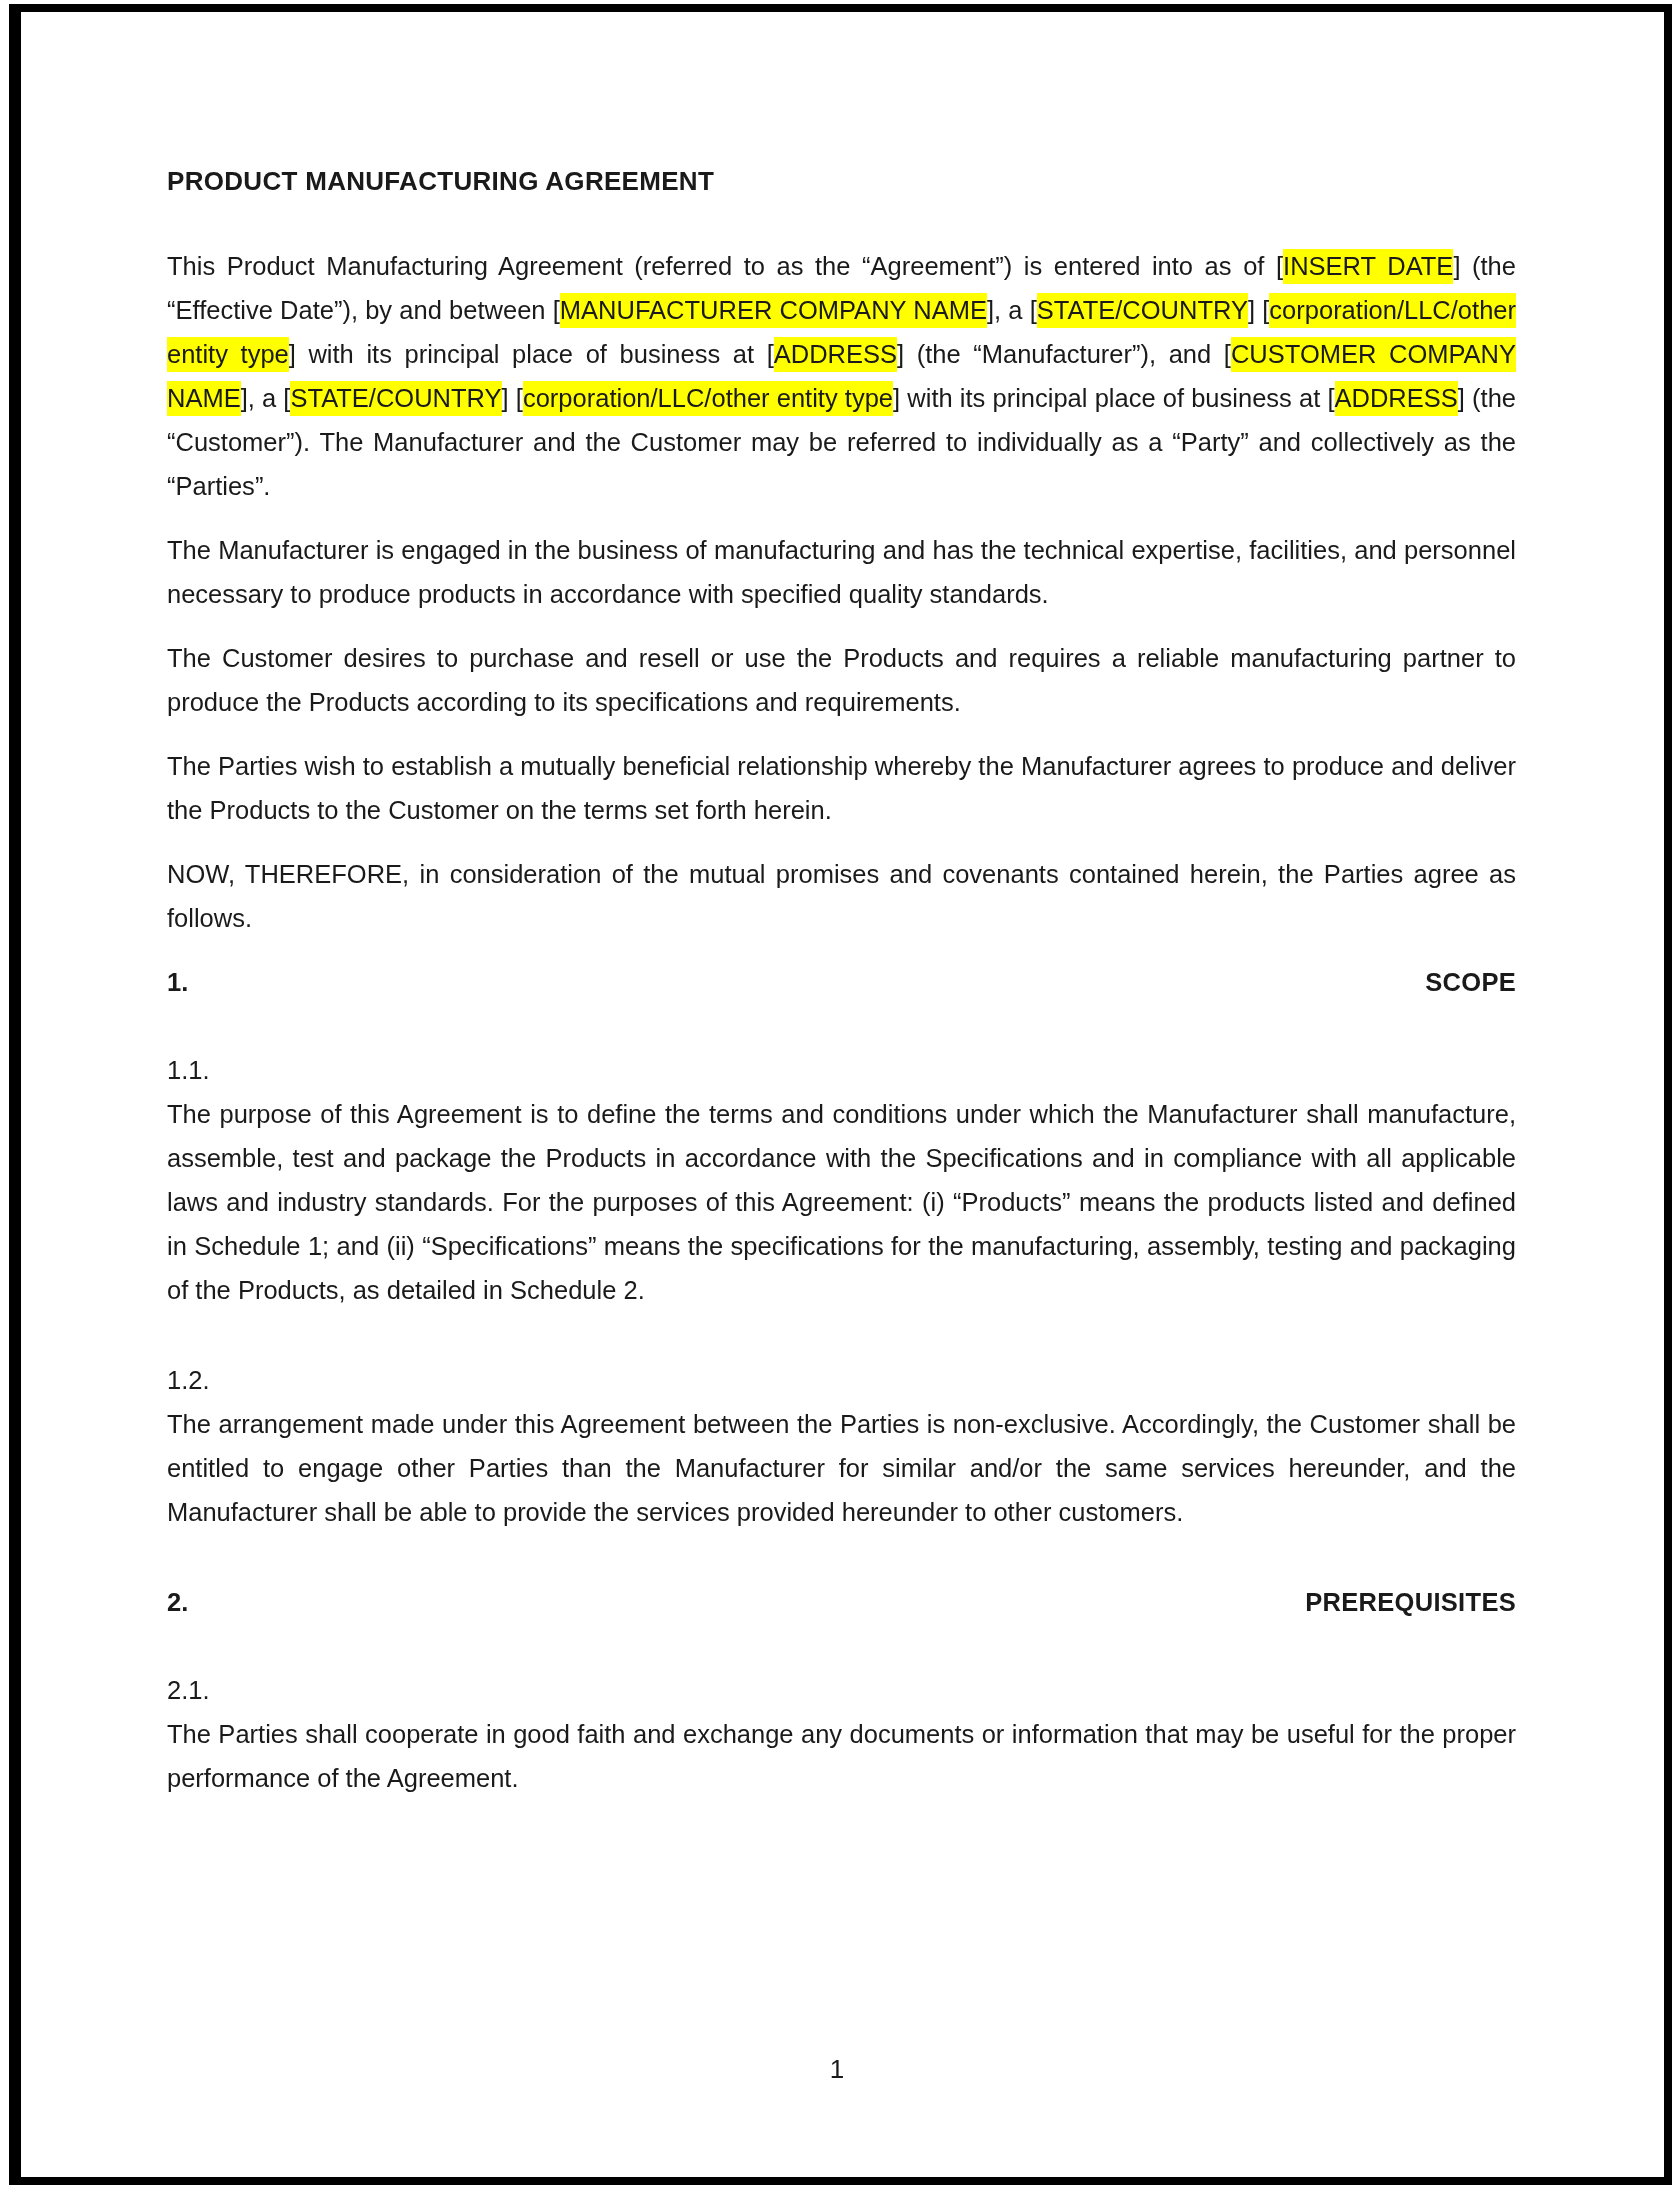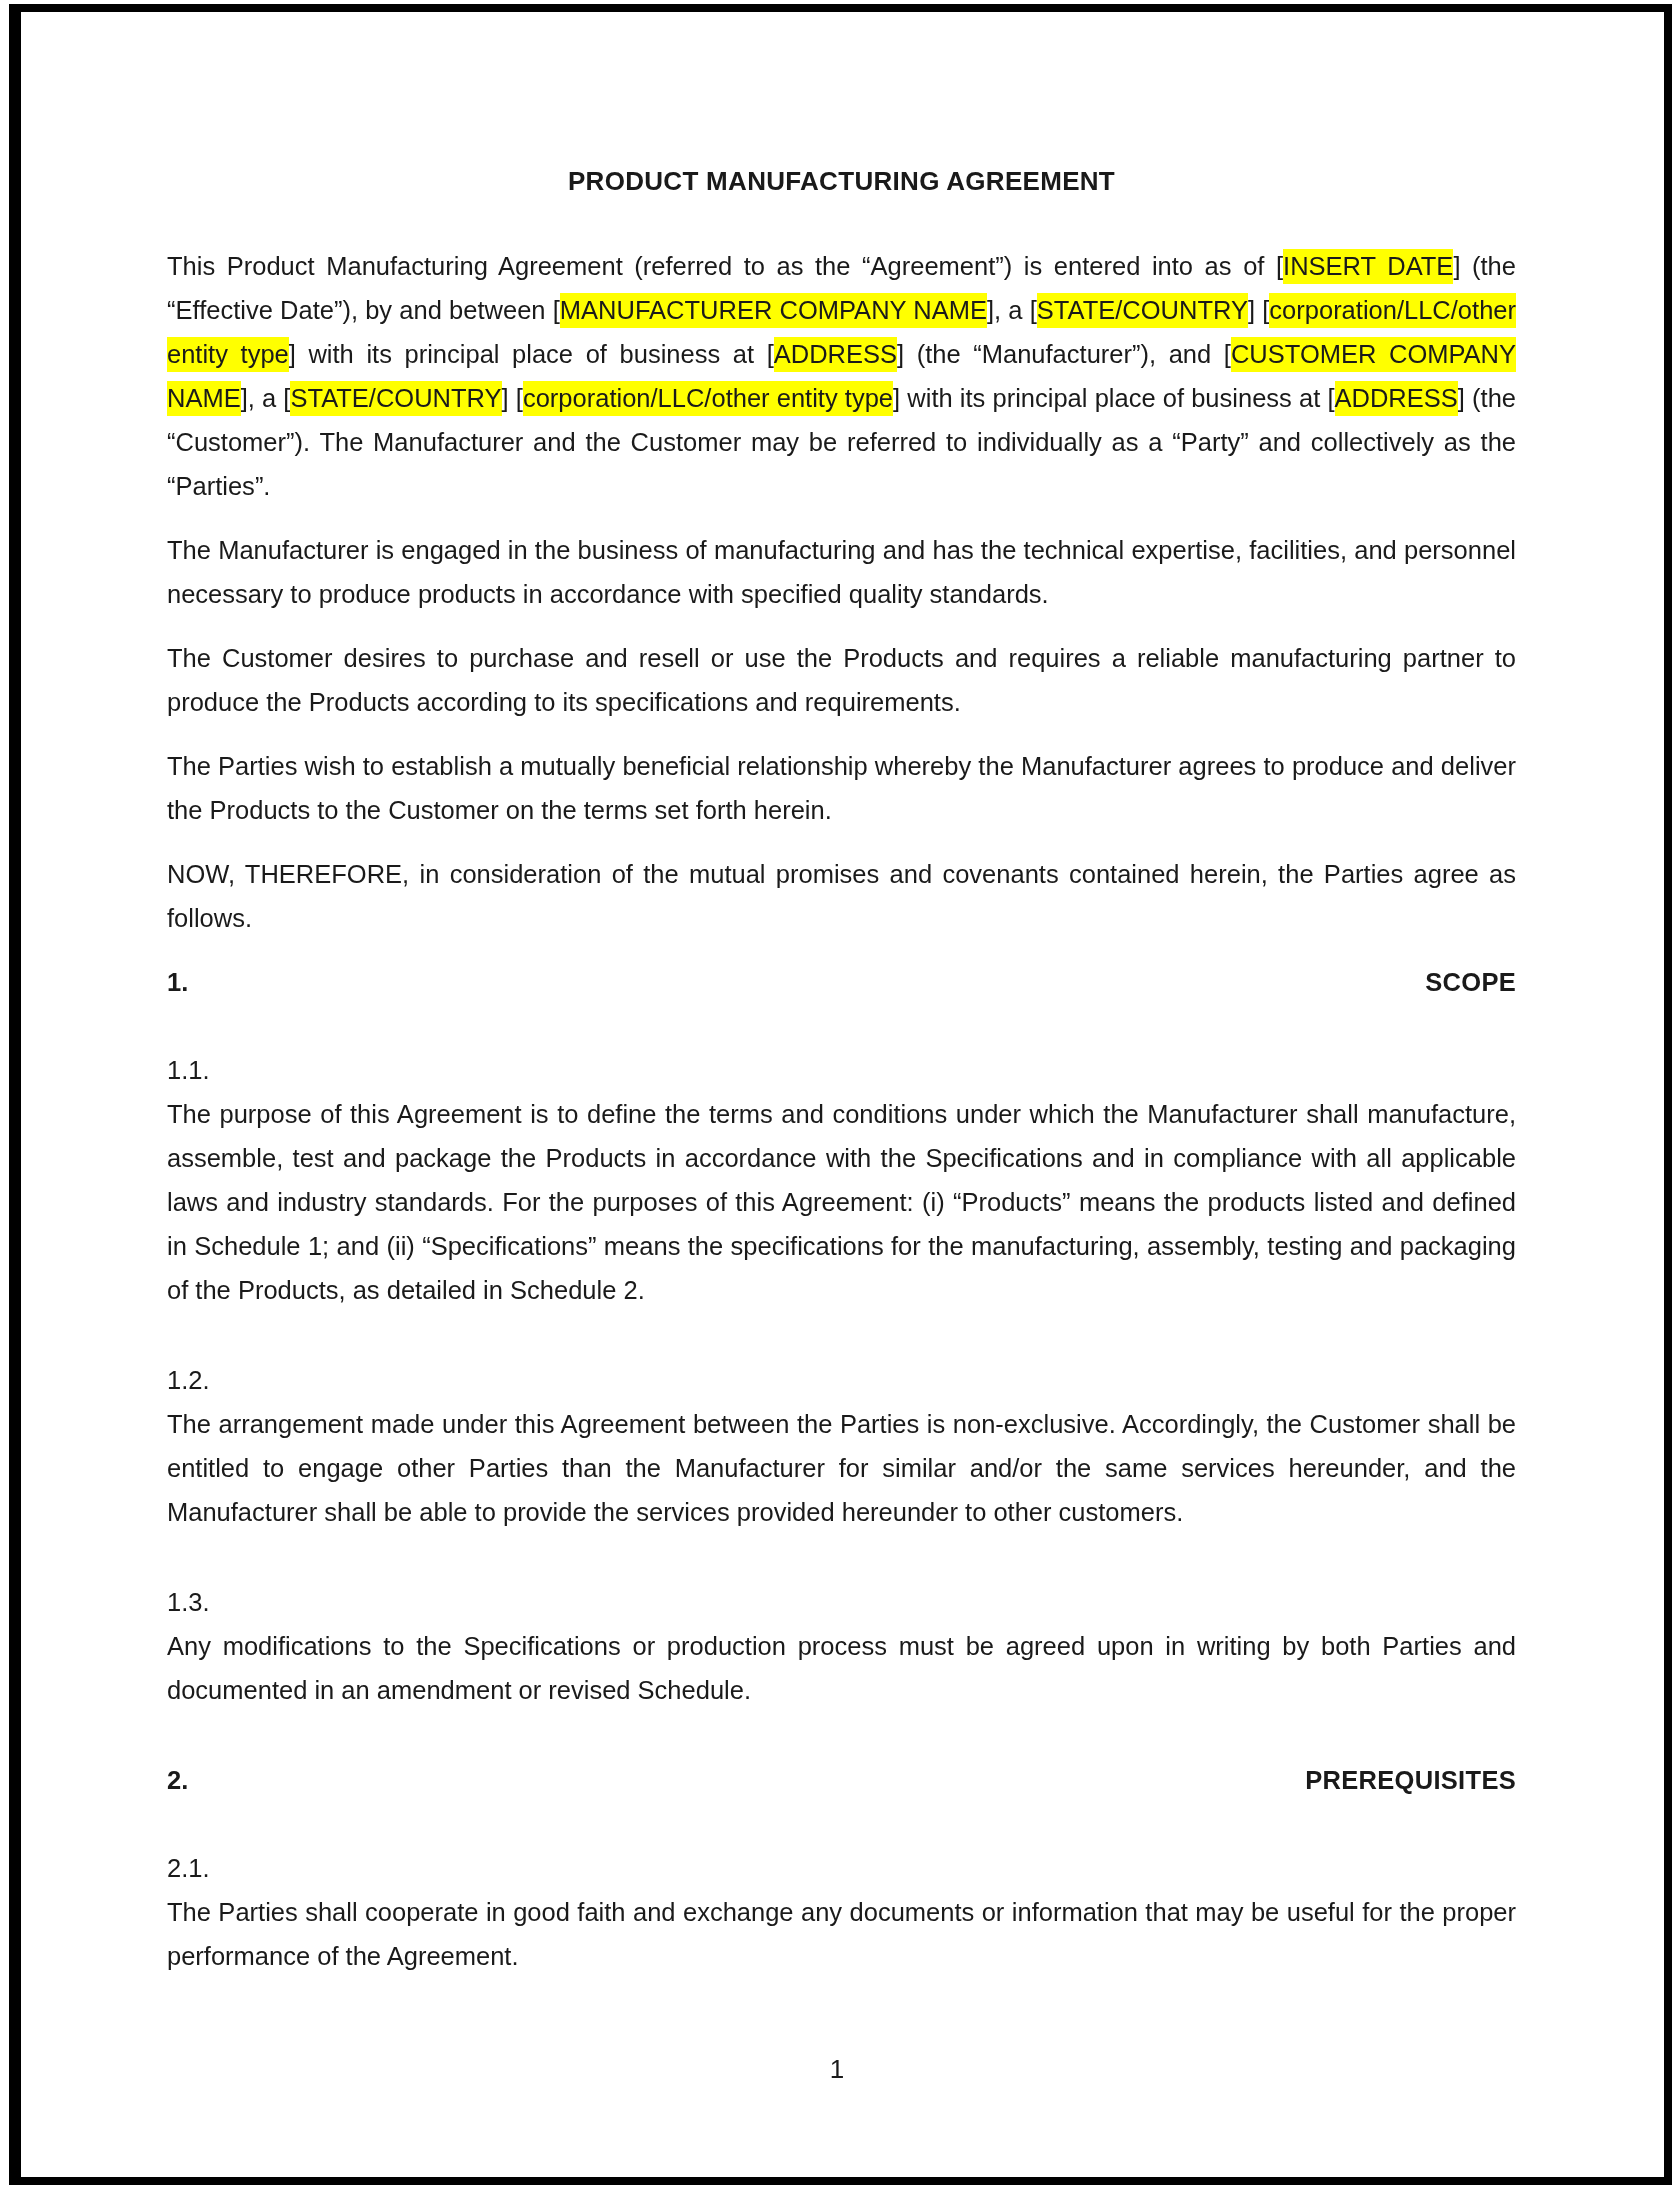--- a/index.html
+++ b/index.html
@@ -32,21 +32,21 @@
     pointer-events: none;
   }
   .content {
     position: absolute;
     left: 167px;
     right: 158px;
     top: 0;
   }
   .doc-title {
     margin: 165px 0 47px 0;
-    text-align: center;
+    text-align: left;
     font-size: 26px;
     line-height: 32px;
     font-weight: bold;
     letter-spacing: 0.3px;
   }
   .para {
     font-size: 25.5px;
     line-height: 44px;
     text-align: justify;
     margin: 0 0 20px 0;
@@ -110,24 +110,20 @@
           <span class="body-text">SCOPE</span>
         </div>
         <div class="block-row item-row">
           <span class="num">1.1.</span>
           <span class="body-text"><span>The purpose of this Agreement is to define the terms and conditions under which the Manufacturer shall manufacture, assemble, test and package the Products in accordance with the Specifications and in compliance with all applicable laws and industry standards. For the purposes of this Agreement: (i) “</span><span class="b">Products</span><span>” means the products listed and defined in Schedule 1; and (ii) “</span><span class="b">Specifications</span><span>” means the specifications for the manufacturing, assembly, testing and packaging of the Products, as detailed in Schedule 2.</span></span>
         </div>
         <div class="block-row item-row">
           <span class="num">1.2.</span>
           <span class="body-text"><span>The arrangement made under this Agreement between the Parties is non-exclusive. Accordingly, the Customer shall be entitled to engage other Parties than the Manufacturer for similar and/or the same services hereunder, and the Manufacturer shall be able to provide the services provided hereunder to other customers.</span></span>
         </div>
-        <div class="block-row item-row">
-          <span class="num">1.3.</span>
-          <span class="body-text"><span>Any modifications to the Specifications or production process must be agreed upon in writing by both Parties and documented in an amendment or revised Schedule.</span></span>
-        </div>
         <div class="block-row heading-row">
           <span class="num">2.</span>
           <span class="body-text">PREREQUISITES</span>
         </div>
         <div class="block-row item-row">
           <span class="num">2.1.</span>
           <span class="body-text"><span>The Parties shall cooperate in good faith and exchange any documents or information that may be useful for the proper performance of the Agreement.</span></span>
         </div>
       </main>
   </div>

